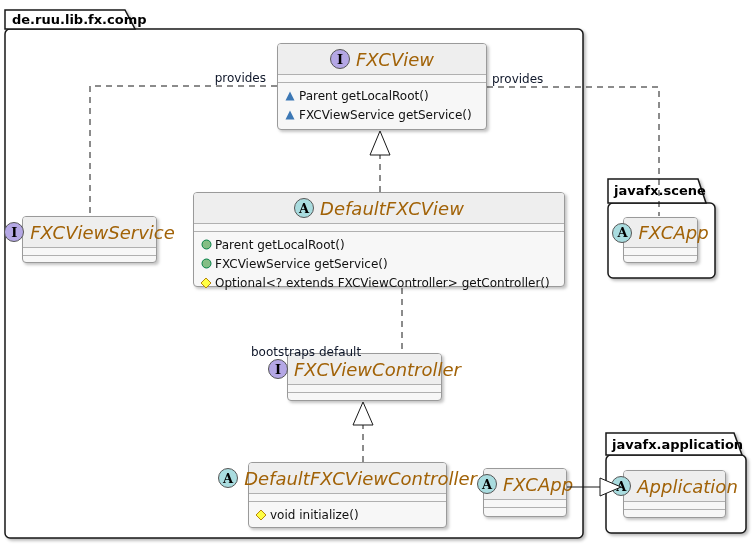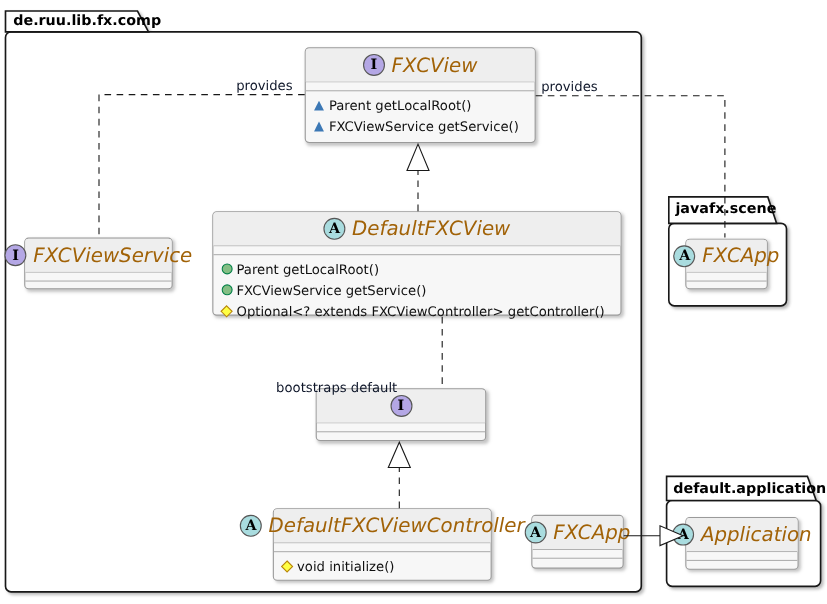--- a/index.html
+++ b/index.html
@@ -61,21 +61,21 @@
 
     <rect class="pkg-shape" x="608" y="203" width="107" height="75" rx="5"></rect>
     <polygon class="pkg-shape" points="608,179 698,179 706,203 608,203"></polygon>
 
     <rect class="pkg-shape" x="606" y="455" width="140" height="78" rx="5"></rect>
     <polygon class="pkg-shape" points="606,433 734,433 742,455 606,455"></polygon>
   </svg>
 
   <div class="pkg-label" style="left:12px;top:11px;">de.ruu.lib.fx.comp</div>
   <div class="pkg-label" style="left:614px;top:182px;">javafx.scene</div>
-  <div class="pkg-label" style="left:612px;top:436px;">default.application</div>
+  <div class="pkg-label" style="left:612px;top:436px;">javafx.application</div>
 
   <div class="classbox" style="left:277px;top:43px;width:210px;height:87px;">
     <div class="ctitle">
       <span class="spot spot-i">I</span>
       <span class="cname">FXCView</span>
     </div>
     <div class="fields"></div>
     <div class="methods">
       <div class="method">
         <span class="vis">
@@ -135,20 +135,21 @@
             </svg>
           </span>
         <span>Optional&lt;? extends FXCViewController&gt; getController()</span>
       </div>
     </div>
   </div>
 
   <div class="classbox" style="left:287px;top:353px;width:155px;height:48px;">
     <div class="ctitle">
       <span class="spot spot-i">I</span>
+      <span class="cname">FXCViewController</span>
     </div>
     <div class="fields"></div>
     <div class="fields last"></div>
   </div>
 
   <div class="classbox" style="left:248px;top:462px;width:199px;height:66px;">
     <div class="ctitle">
       <span class="spot spot-a">A</span>
       <span class="cname">DefaultFXCViewController</span>
     </div>

